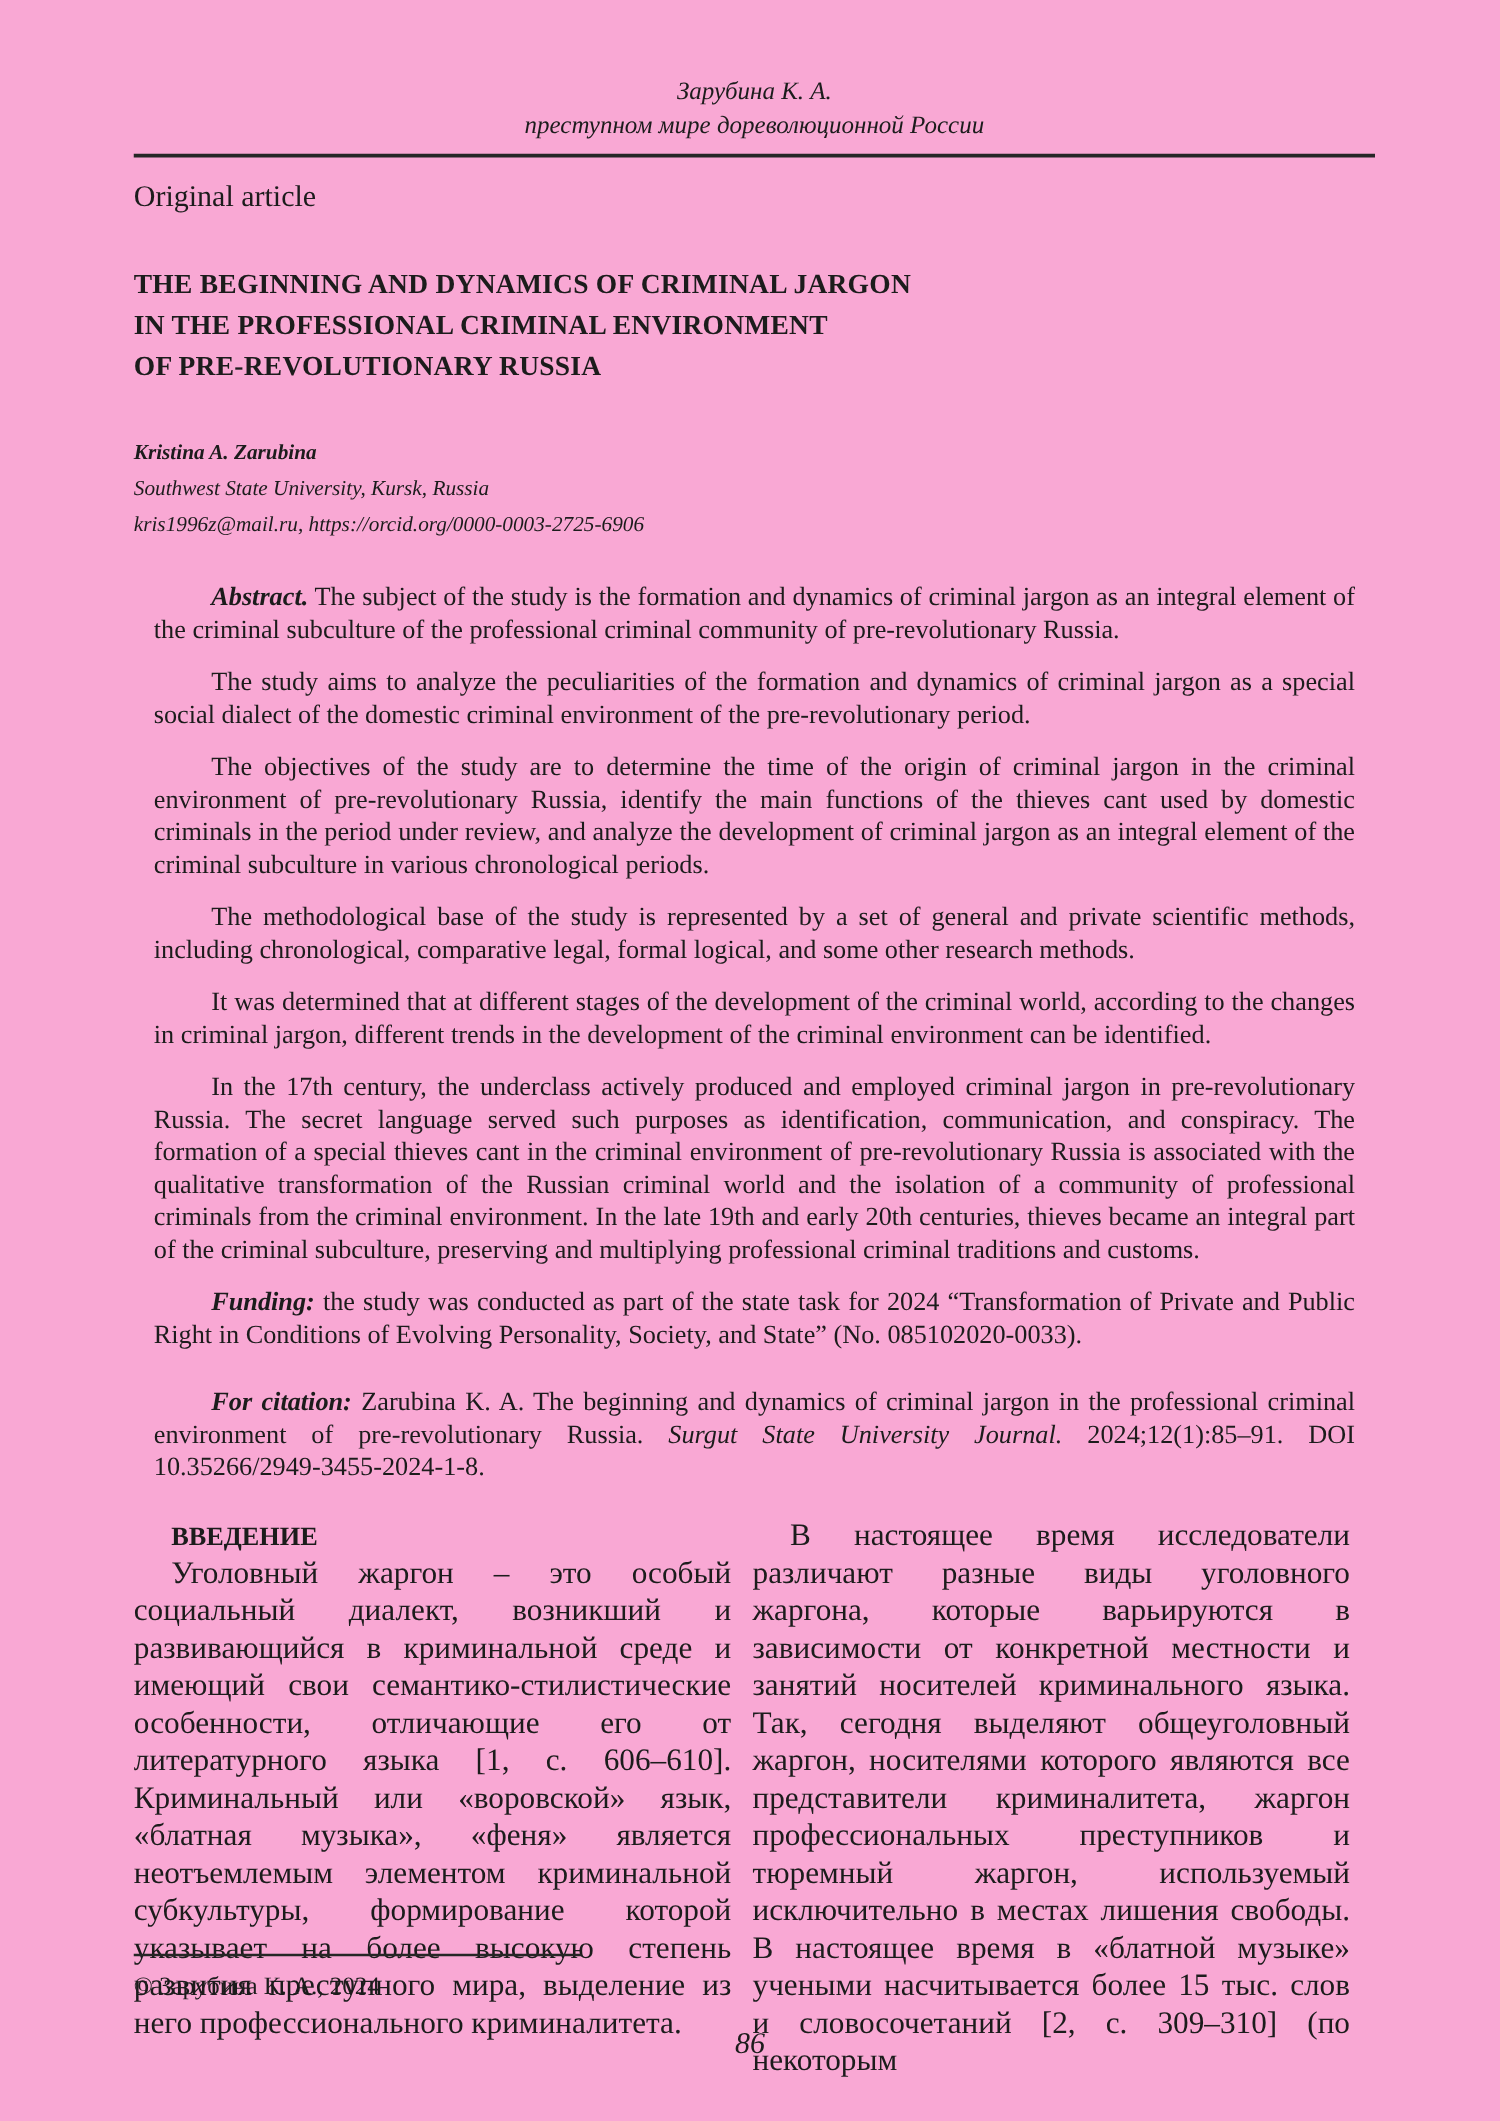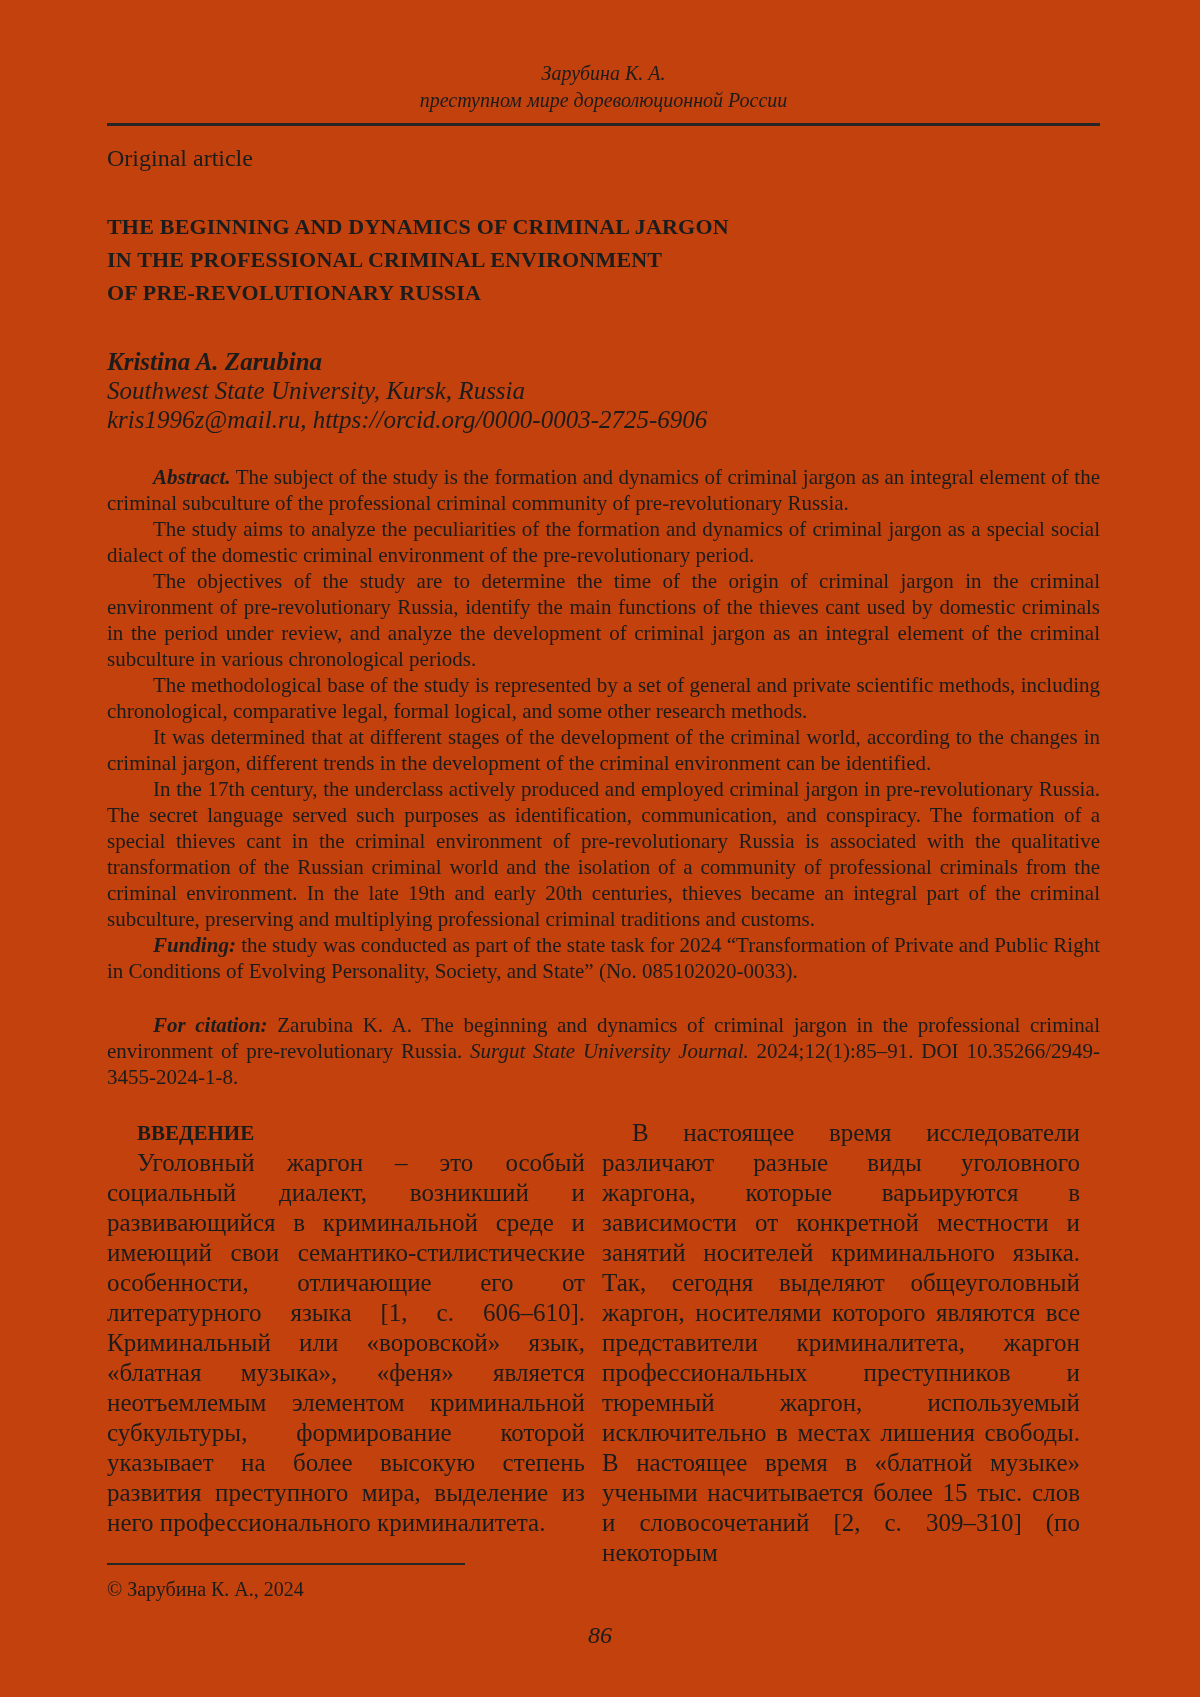--- a/index.html
+++ b/index.html
@@ -1,43 +1,43 @@
 <!DOCTYPE html>
 <html><head>
 <meta charset="utf-8">
 <style>
   html, body { margin: 0; padding: 0; background: #ffffff; }
   .page {
     position: relative;
     width: 1200px;
     height: 1697px;
-    background: #c2410c;
+    background: #f9a8d4;
     color: #1c1c1c;
     font-family: "Liberation Serif", "DejaVu Serif", serif;
     overflow: hidden;
     box-sizing: border-box;
   }
   .content {
     padding: 60px 100px 0 107px; 
   }
   
   .running-head { text-align: center; font-style: italic; font-size: 20px; line-height: 27px; }
   .head-rule { margin-top: 9px; height: 3px; background: #262626; border: 0; }
   
   .article-type { margin-top: 20px; font-size: 24px; line-height: 24px; }
   
   .title { margin-top: 40px; text-align: left; font-weight: bold; font-size: 22px; line-height: 33px; letter-spacing: 0.2px; }
   
-  .author-block { margin-top: 38px; font-size: 25px; line-height: 29px; }
+  .author-block { margin-top: 38px; font-size: 17px; line-height: 29px; }
   .author-name { font-weight: bold; font-style: italic; }
   .author-affil, .author-contact { font-style: italic; }
   
   .abstract-block { margin-top: 30px; }
   .para {
-    margin: 0;
+    margin: 16px;
     font-size: 21px;
     line-height: 26px;
     text-align: justify;
     text-indent: 46px;
   }
   .citation-block { margin-top: 28px; }
   .lead { font-weight: bold; font-style: italic; }
   .journal-name { font-style: italic; }
   
   .columns { margin-top: 28px; display: flex; gap: 17px; }

